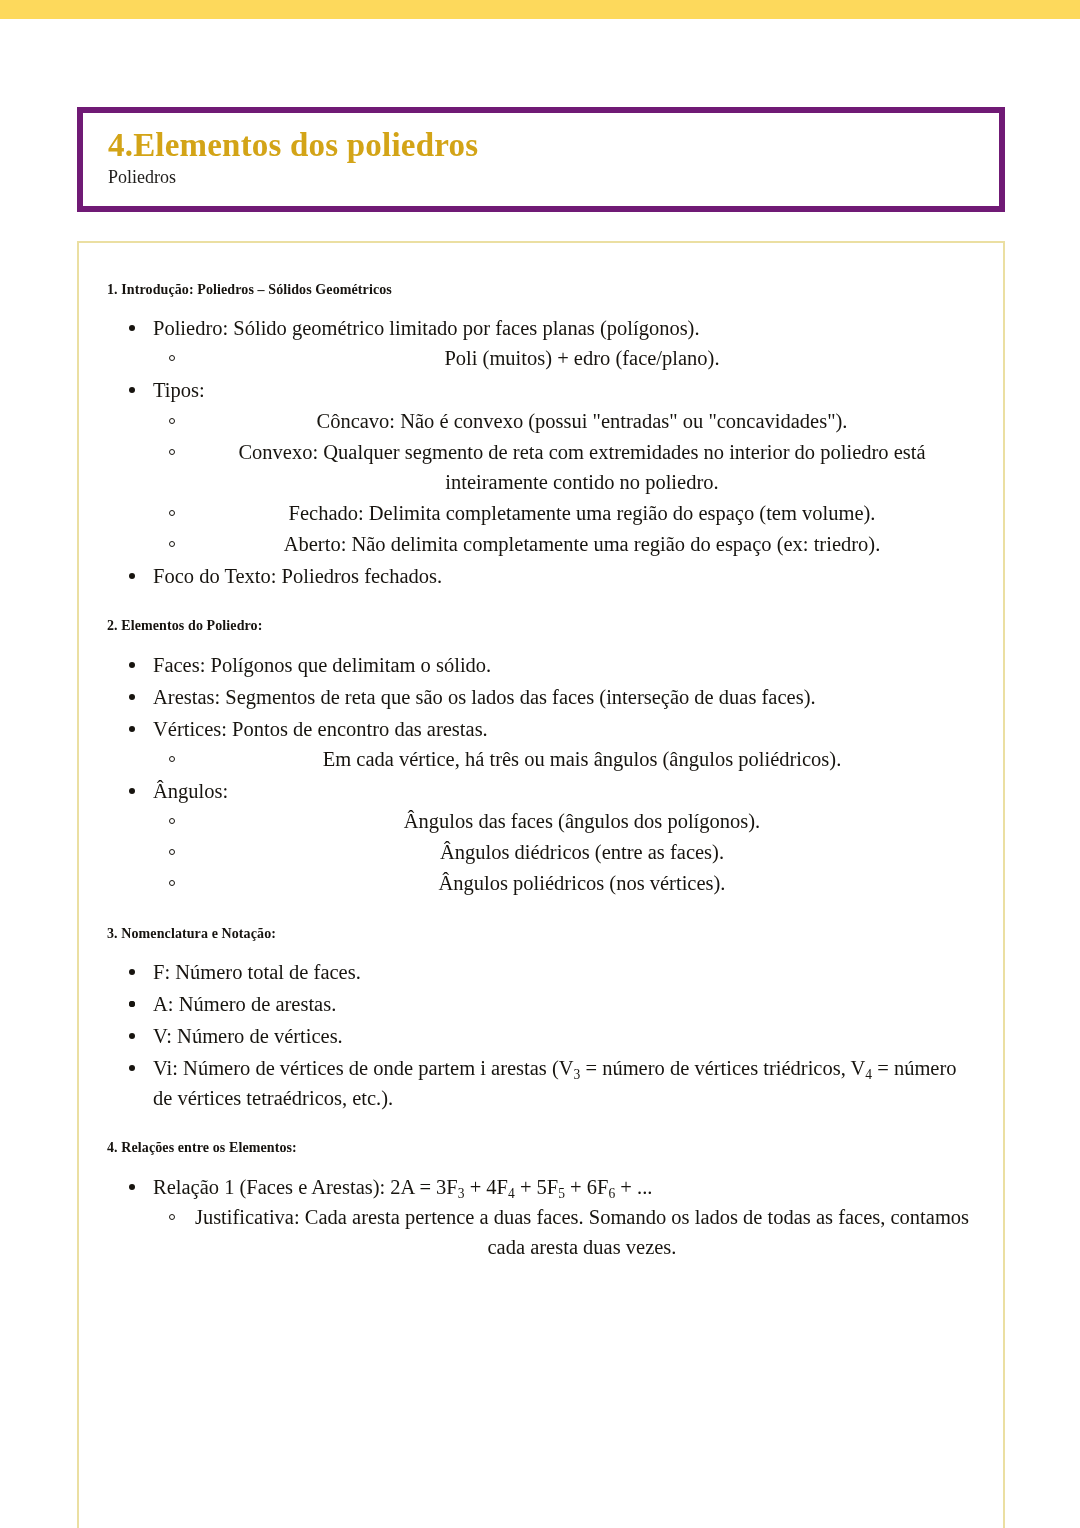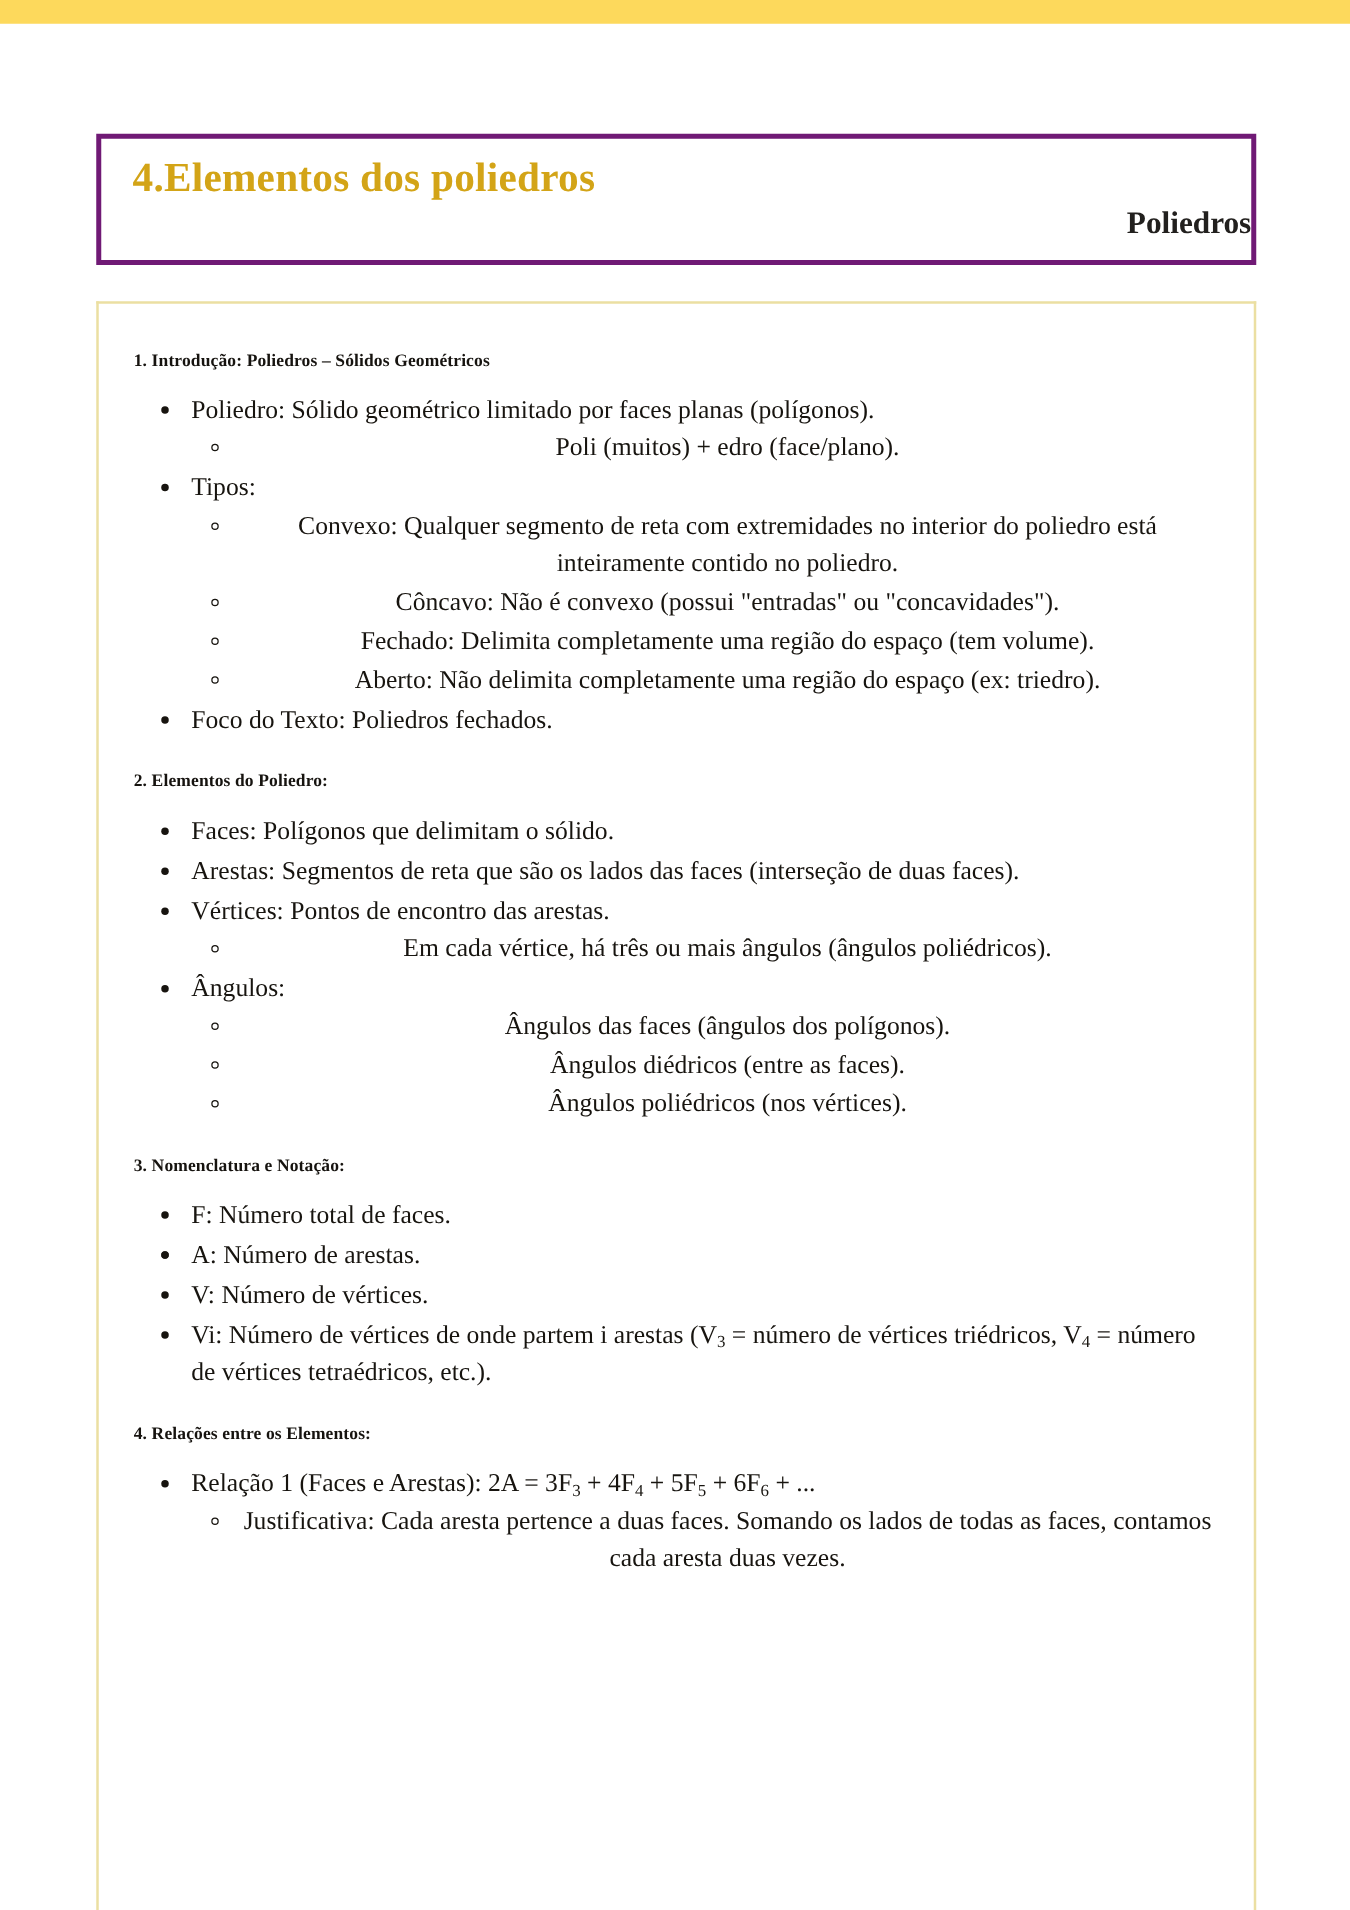--- a/index.html
+++ b/index.html
@@ -35,42 +35,41 @@
     width: 1080px;
   }
 
   
   .title-box {
     position: absolute;
     left: 77px;
     top: 88px;
     width: 928px;
     height: 105px;
-    border: 4px solid #701a75;
+    border: 6px solid #701a75;
     box-sizing: border-box;
     background: #ffffff;
   }
   .title-inner {
     padding: 14px 0 0 25px;
   }
   .doc-title {
     font-size: 33px;
     font-weight: bold;
     color: #d3a417;
     line-height: 1.12;
     margin: 0;
     letter-spacing: 0.2px;
   }
   .doc-subtitle {
-    font-size: 25px;
+    font-size: 18px;
     color: #22201e;
     line-height: 1.15;
     margin: 3px 0 0 0;
-    font-weight: bold;
-    text-align: right;
+    font-weight: normal;
   }
 
   
   .content-box {
     position: absolute;
     left: 77px;
     top: 222px;
     width: 928px;
     height: 1290px;
     border: 2px solid #ebdfa2;
@@ -174,22 +173,22 @@
 
   <div class="content-box">
     <div class="content-inner" id="content-root">
         <div class="section">
           <h2 class="section-heading">1. Introdução: Poliedros – Sólidos Geométricos</h2>
           <ul class="lvl1">
             <li><span class="bullet-disc"></span><span class="txt">Poliedro: Sólido geométrico limitado por faces planas (polígonos).</span><ul class="lvl2">
                 <li><span class="bullet-circle"></span><span class="txt">Poli (muitos) + edro (face/plano).</span></li>
               </ul></li>
             <li><span class="bullet-disc"></span><span class="txt">Tipos:</span><ul class="lvl2">
+                <li><span class="bullet-circle"></span><span class="txt">Côncavo: Não é convexo (possui "entradas" ou "concavidades").</span></li>
                 <li><span class="bullet-circle"></span><span class="txt">Convexo: Qualquer segmento de reta com extremidades no interior do poliedro está inteiramente contido no poliedro.</span></li>
-                <li><span class="bullet-circle"></span><span class="txt">Côncavo: Não é convexo (possui "entradas" ou "concavidades").</span></li>
                 <li><span class="bullet-circle"></span><span class="txt">Fechado: Delimita completamente uma região do espaço (tem volume).</span></li>
                 <li><span class="bullet-circle"></span><span class="txt">Aberto: Não delimita completamente uma região do espaço (ex: triedro).</span></li>
               </ul></li>
             <li><span class="bullet-disc"></span><span class="txt">Foco do Texto: Poliedros fechados.</span></li>
           </ul>
         </div>
         <div class="section">
           <h2 class="section-heading">2. Elementos do Poliedro:</h2>
           <ul class="lvl1">
             <li><span class="bullet-disc"></span><span class="txt">Faces: Polígonos que delimitam o sólido.</span></li>

